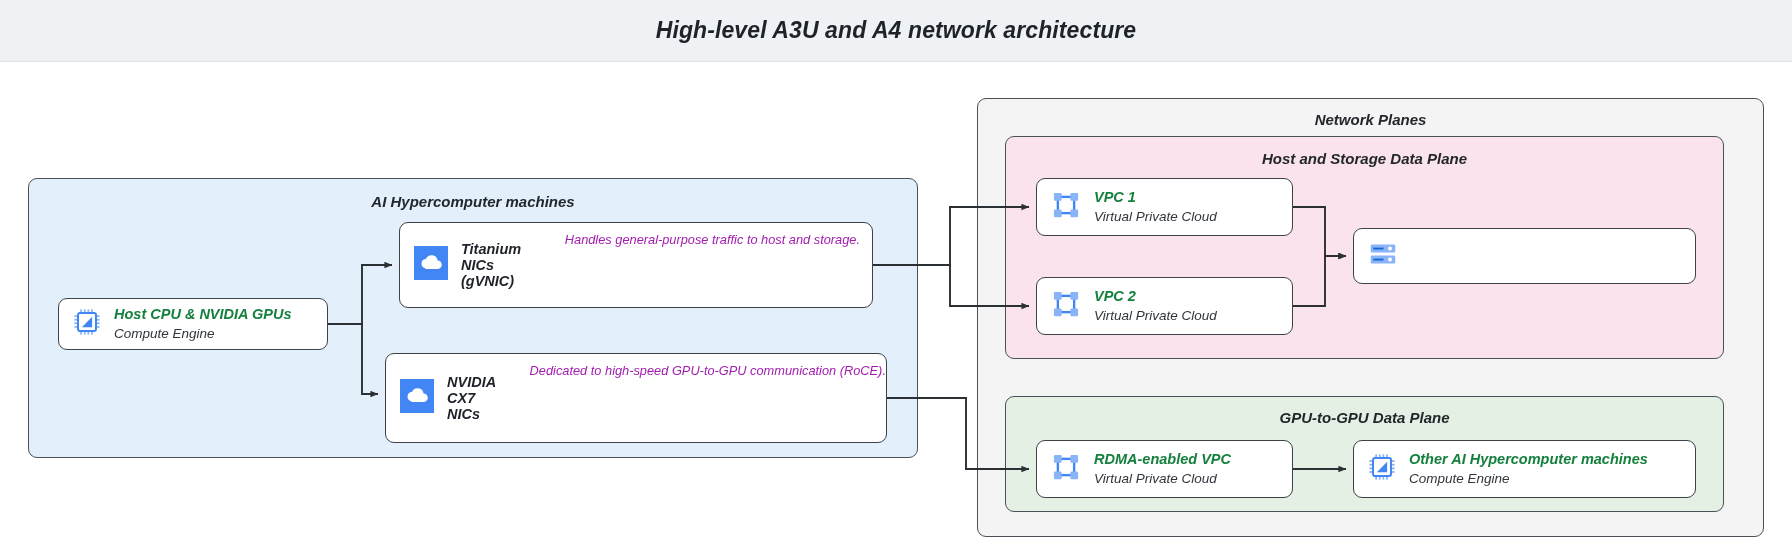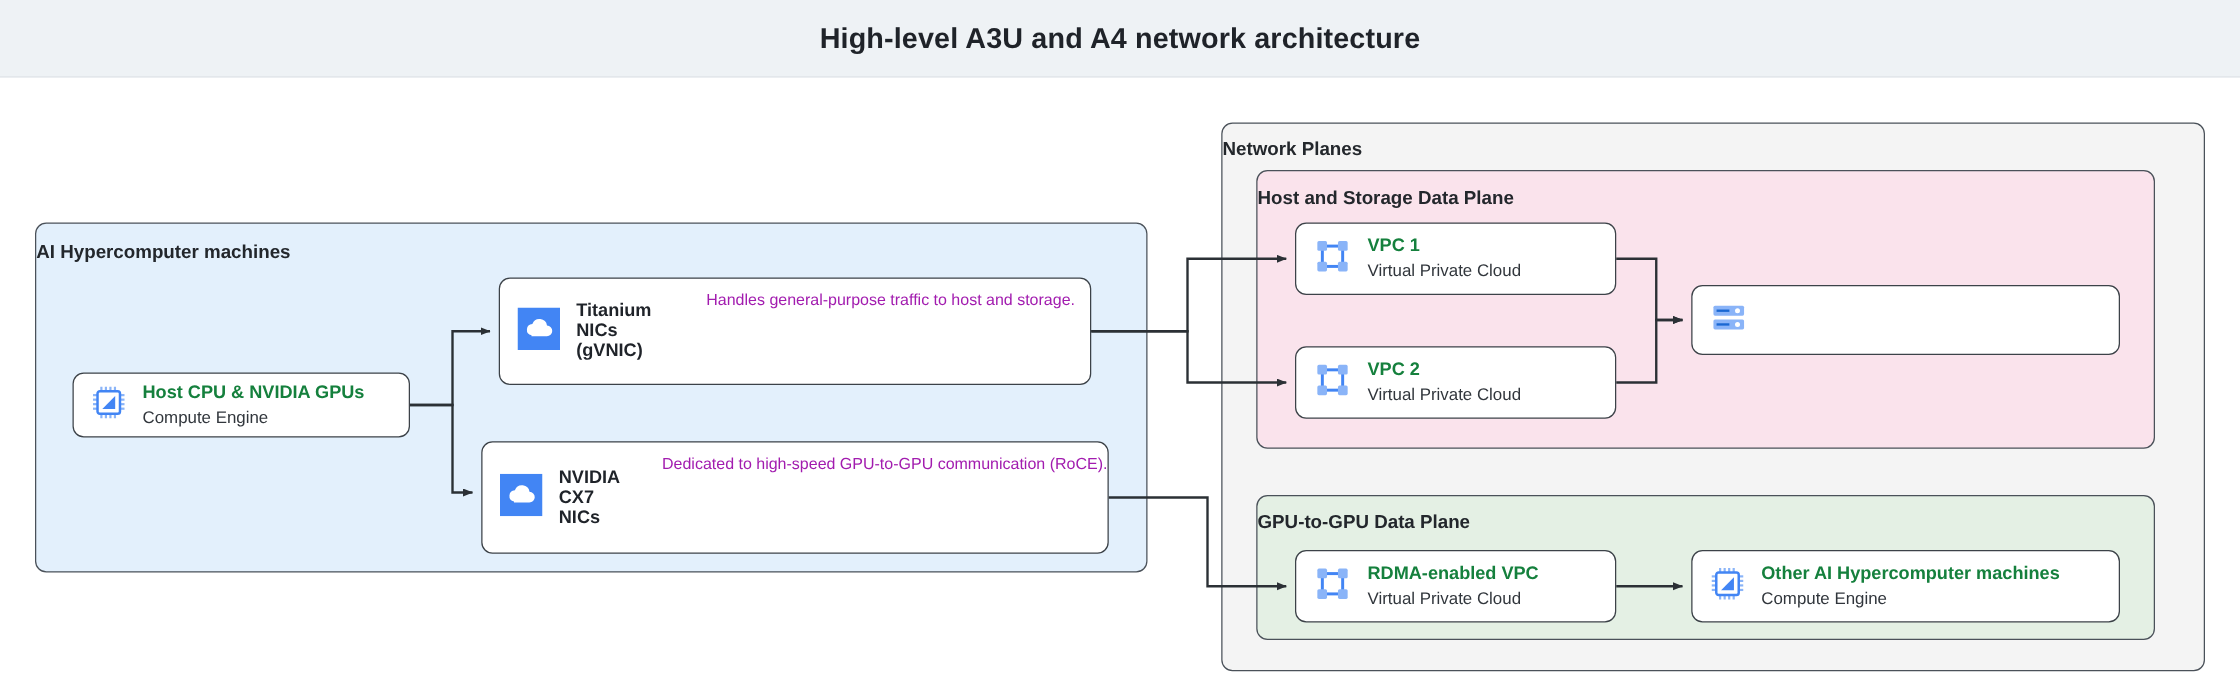--- a/index.html
+++ b/index.html
@@ -2,36 +2,36 @@
 <html><head>
 <meta charset="utf-8">
 <style>
   * { box-sizing: border-box; margin: 0; padding: 0; }
   html, body {
     width: 1792px; height: 560px;
     font-family: "Liberation Sans", sans-serif;
     background: #ffffff;
     overflow: hidden;
   }
-  #page { position: relative; width: 1792px; height: 560px; background:#fff; }
+  #page { position: relative; width: 1792px; height: 560px; background:#fff;font-style:italic; }
 
   
   .header {
     position: absolute; left: 0; top: 0; width: 1792px; height: 62px;
     background: #eef2f5; border-bottom: 1px solid #dfe4e8;
     display: flex; align-items: center; justify-content: center;
   }
   .header-title { font-size: 23px; font-weight: bold; color: #1f2329; letter-spacing: .1px; }
 
   
   .group {
     position: absolute; border: 1.6px solid #4a5159; border-radius: 9px;
   }
   .group-title {
-    position: absolute; left: 0; width: 100%; 
+    position: absolute; left: 0; width: 100%; text-align: center;
     font-size: 15px; font-weight: bold; color: #23272c;
   }
 
   .panel-blue   { background: #e3f0fc; }
   .panel-outer  { background: #f4f4f4; }
   .panel-pink   { background: #fae3ec; }
   .panel-green  { background: #e4f0e4; }
 
   
   .node {

